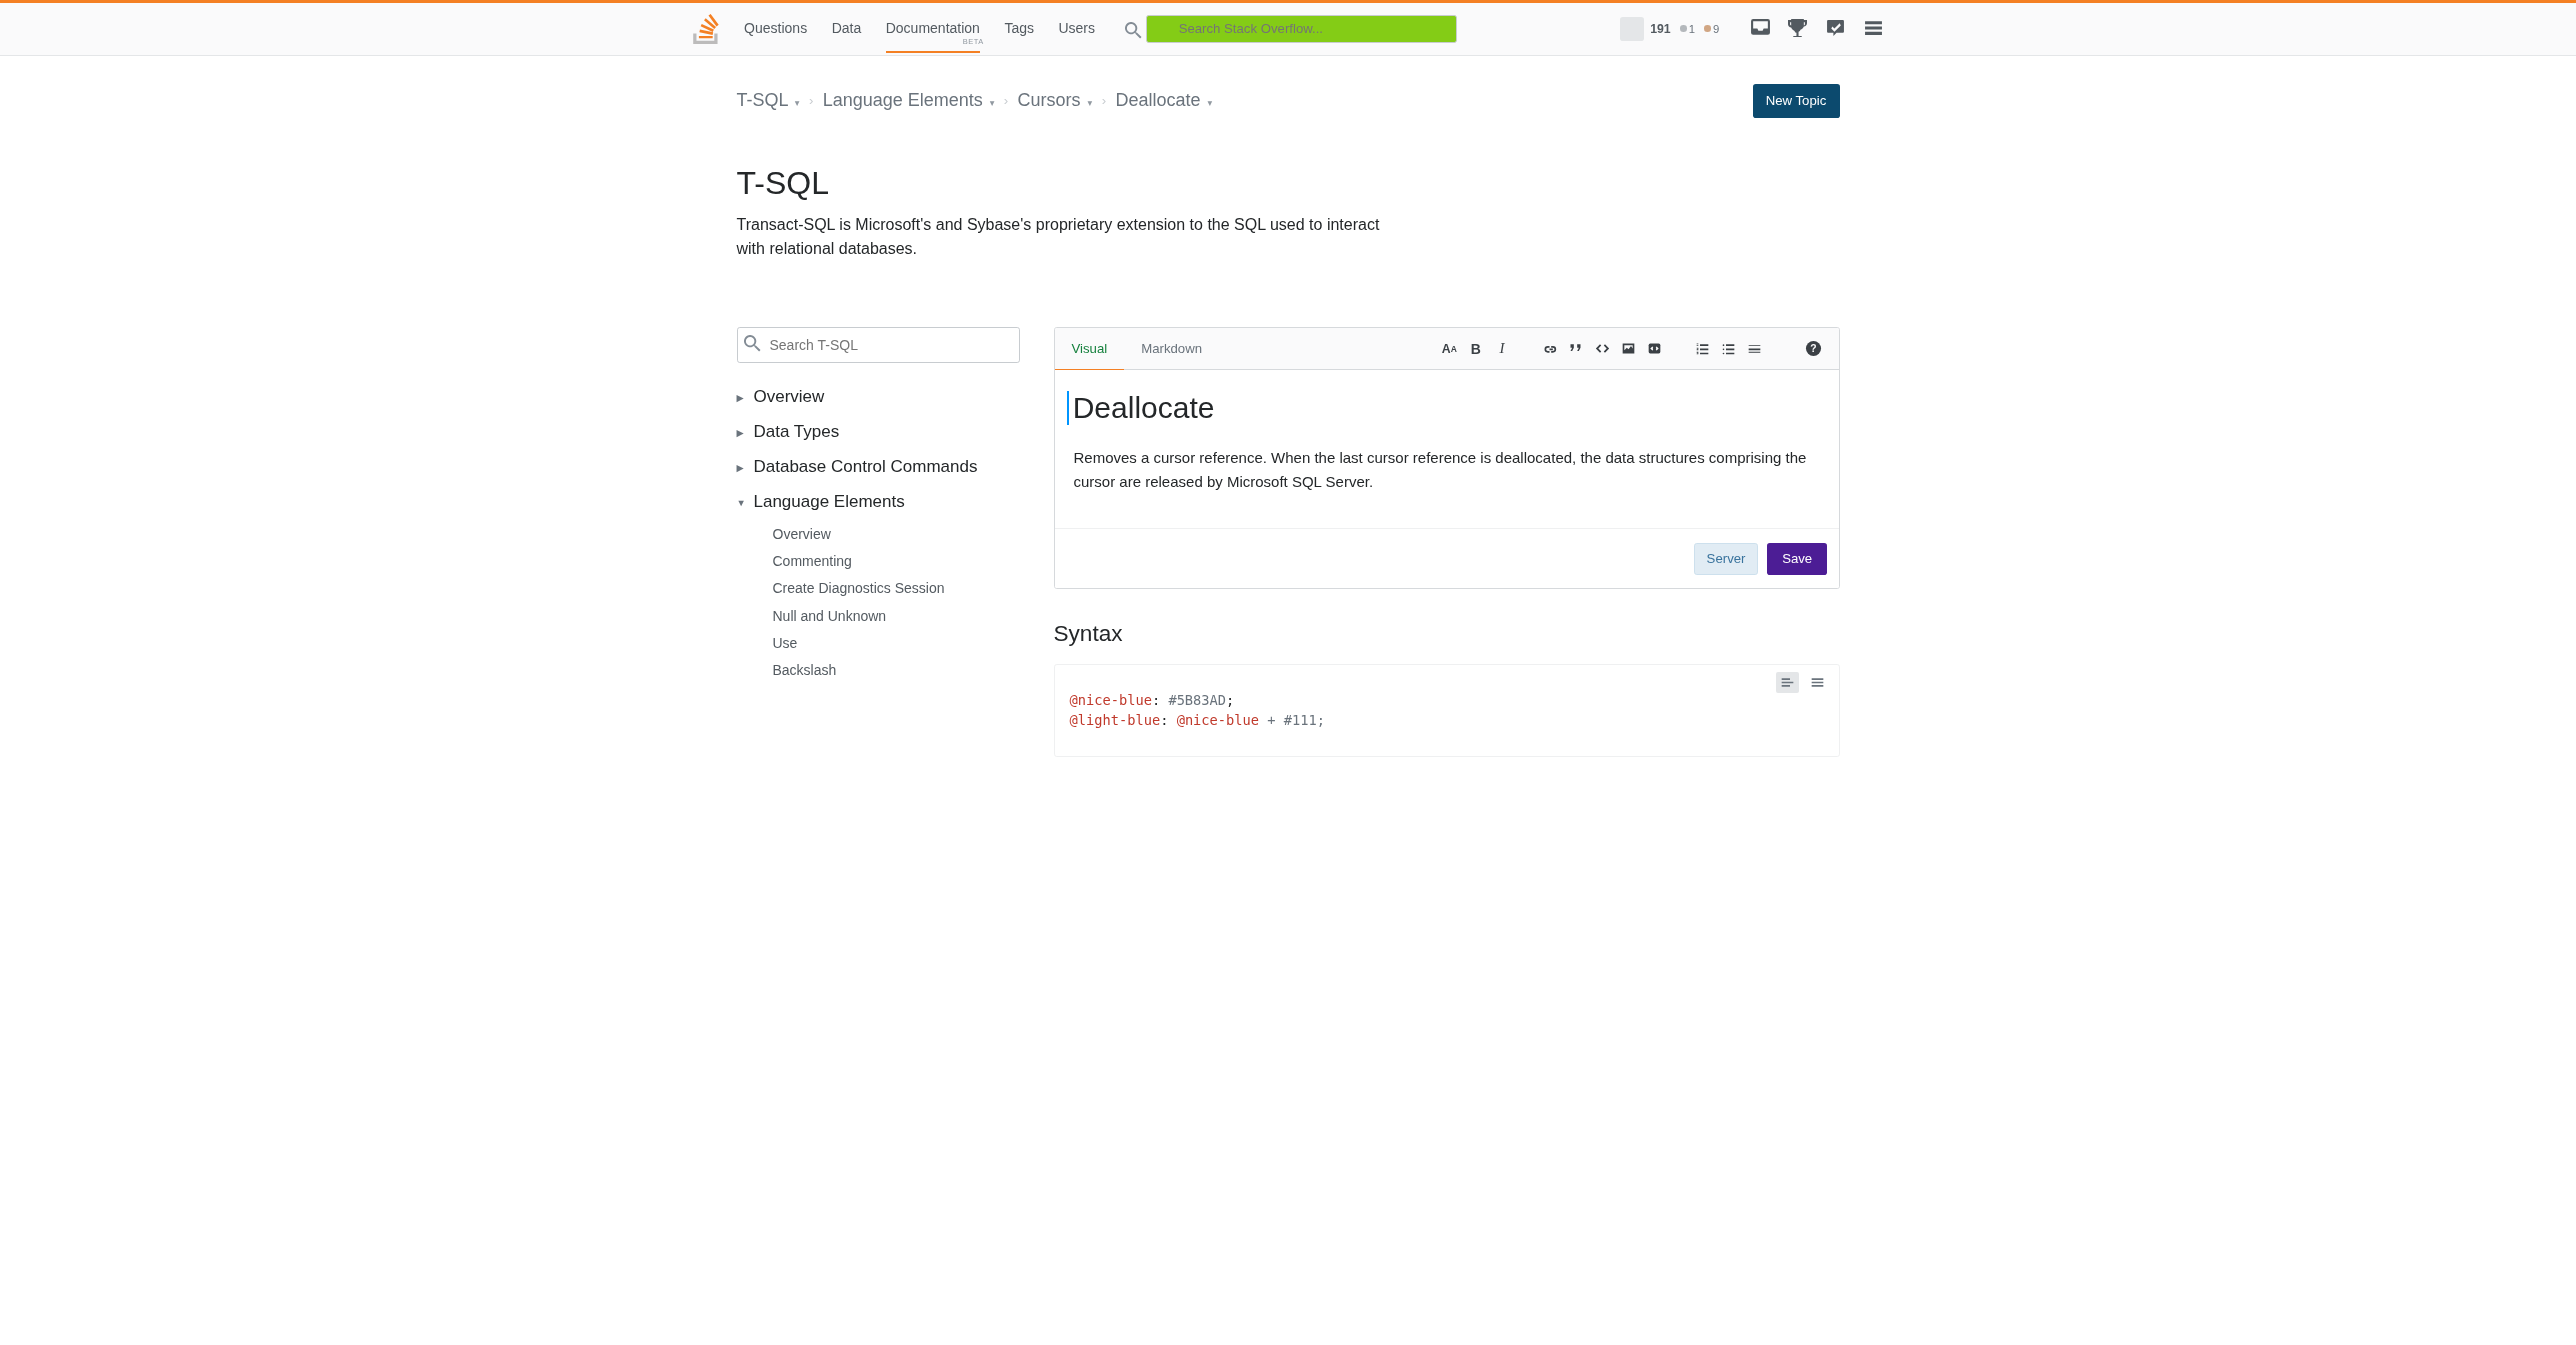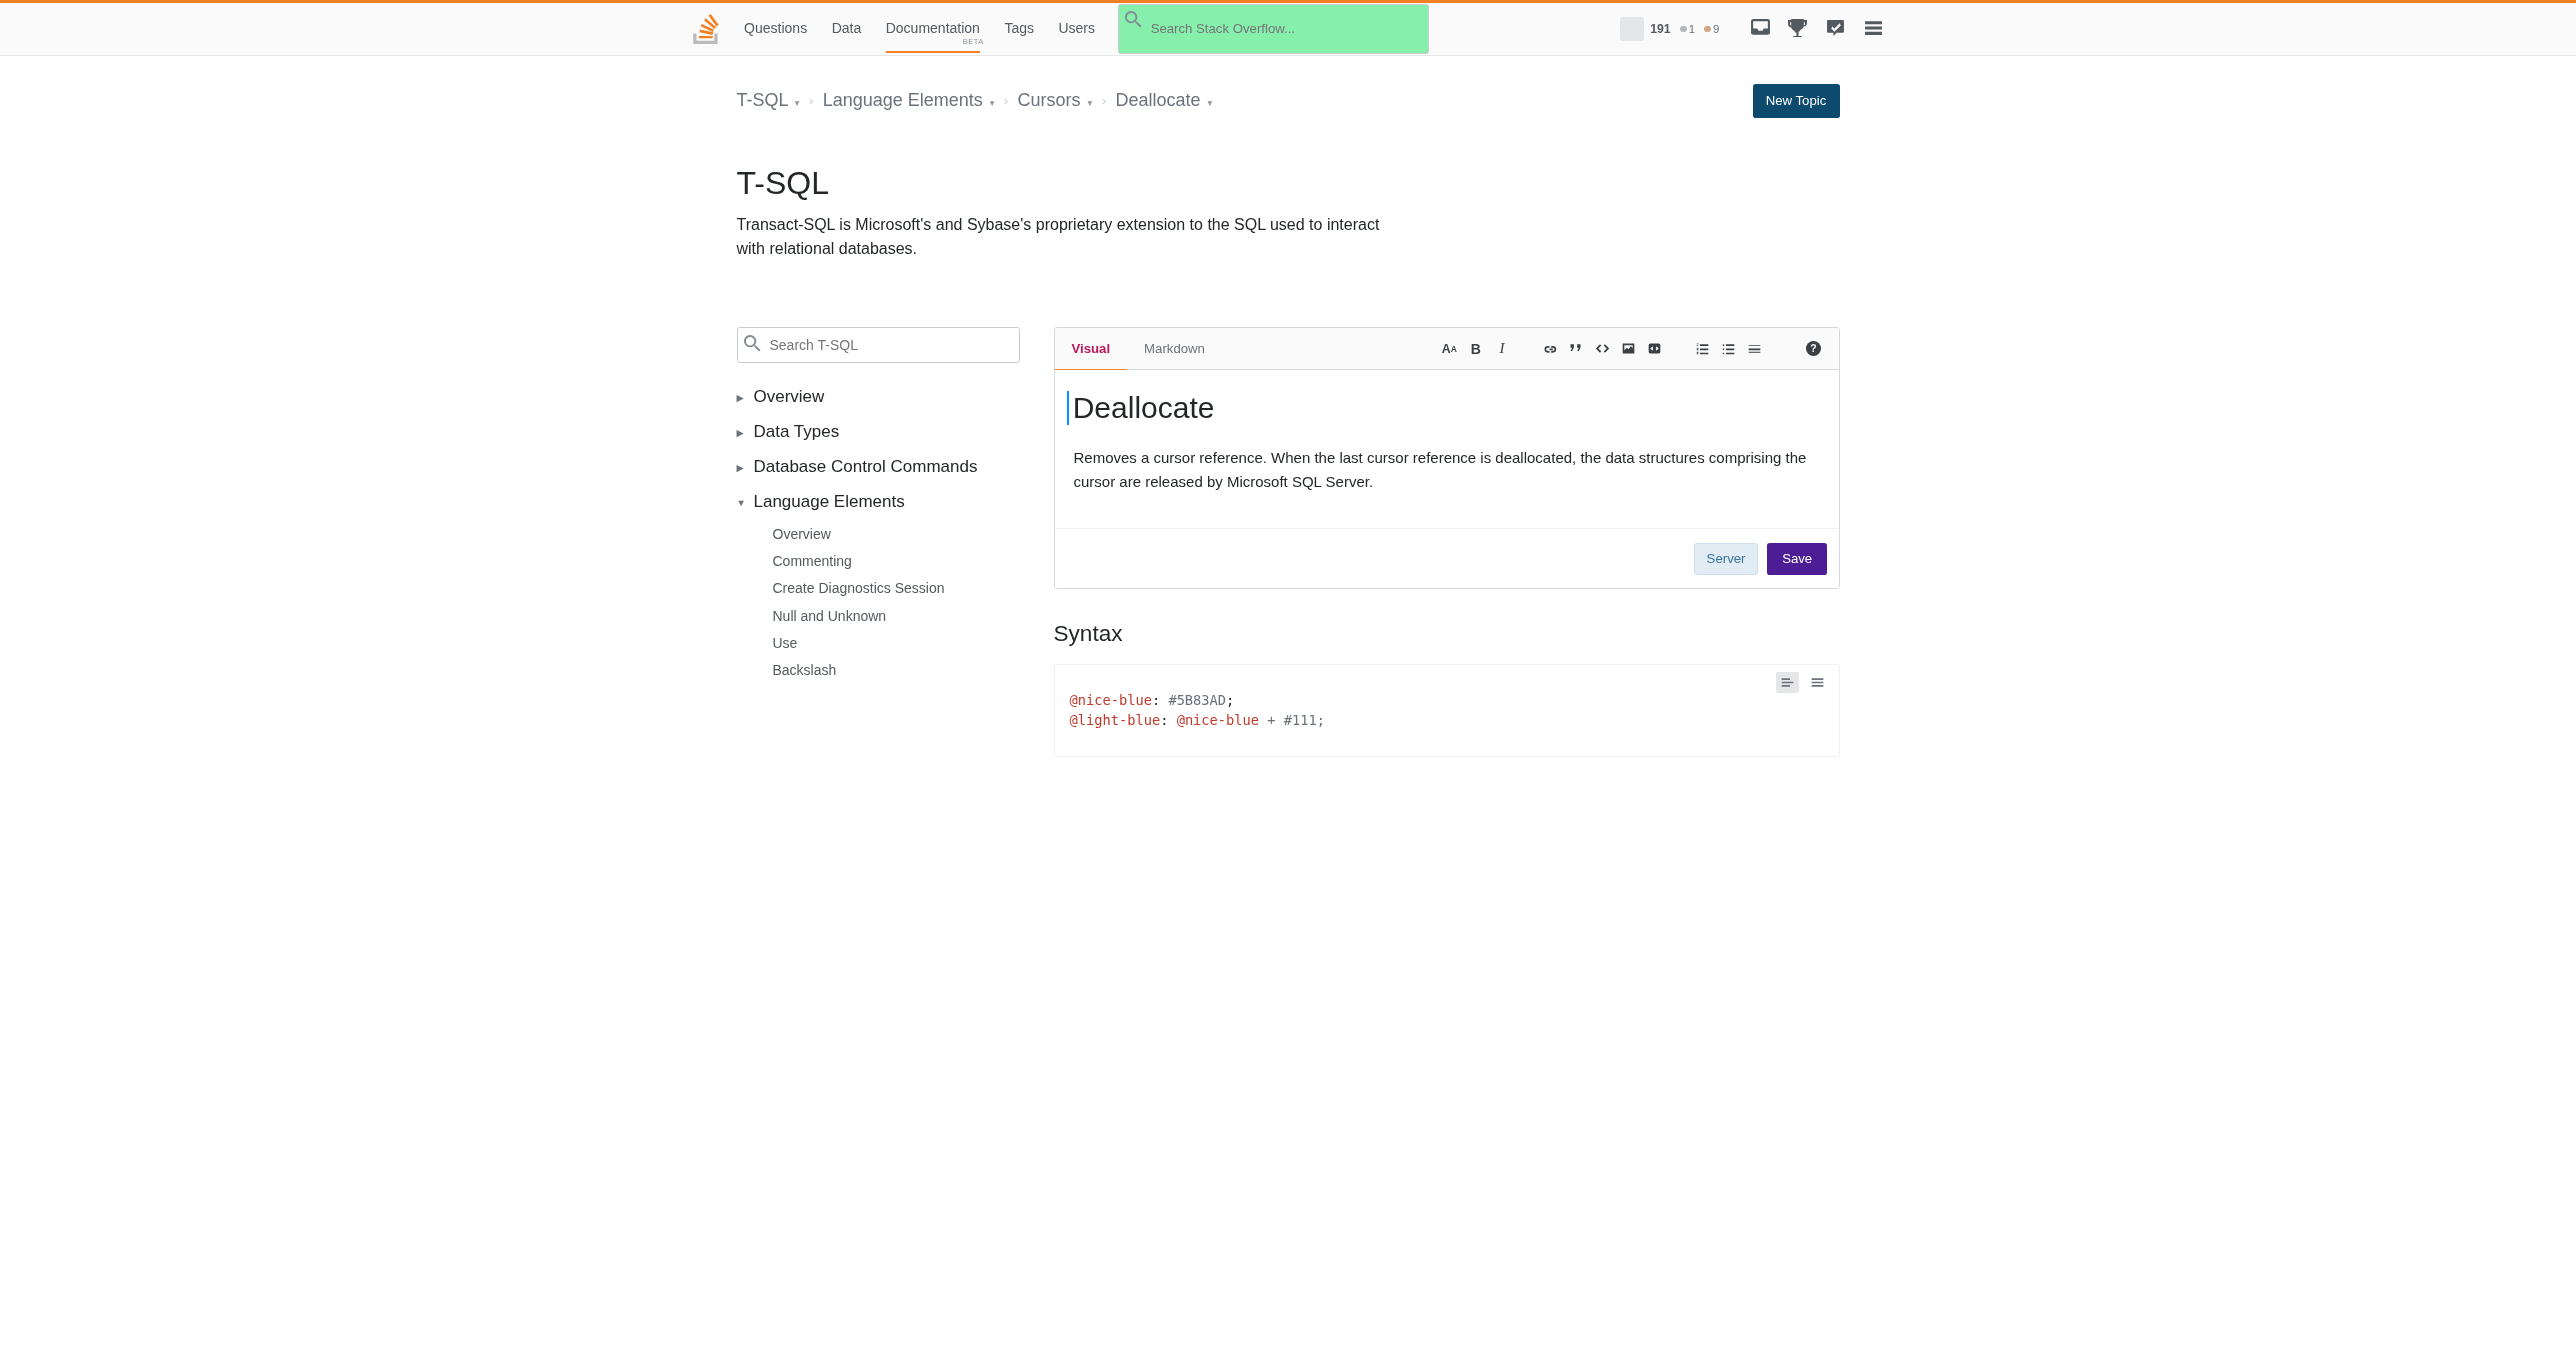--- a/index.html
+++ b/index.html
@@ -6,21 +6,21 @@
   body { font-family: -apple-system, BlinkMacSystemFont, "Segoe UI", Helvetica, Arial, sans-serif; color: #242729; background: #fff; }
   .topbar-border { height: 2.8px; background: #f48024; }
   .topbar { height: 53px; border-bottom: 0.9px solid #e4e6e8; background: #fafafb; display: flex; align-items: center; padding: 0 15px; }
   .topbar-inner { max-width: 1193px; margin: 0 auto; display: flex; align-items: center; width: 100%; gap: 11.3px; }
   .logo { width: 30px; height: 30px; display: flex; align-items: center; justify-content: center; }
   .nav { display: flex; gap: 24.5px; margin-left: 11.3px; }
   .nav a { color: #535a60; text-decoration: none; font-size: 14px; padding: 15px 0; position: relative; }
   .nav a.active { color: #535a60; border-bottom: 2.8px solid #f48024; margin-bottom: -0.9px; }
   .nav a .beta { position: absolute; bottom: 5.7px; right: -3.8px; font-size: 7.5px; color: #9199a1; letter-spacing: 0.5px; }
   .search-box { flex: 0 0 311px; margin-left: 11.3px; position: relative; }
-  .search-box input { width: 100%; height: 50px; border: 0.9px solid #c8ccd0; border-radius: 2.8px; padding: 0 9.4px 0 32px; font-size: 13.2px; background: #86efac; }
+  .search-box input { width: 100%; height: 28px; border: 0.9px solid #c8ccd0; border-radius: 2.8px; padding: 0 9.4px 0 32px; font-size: 13.2px; background: #84cc16; margin-left: 28px; }
   .search-box .sicon { position: absolute; left: 7.5px; top: 7.5px; width: 17px; height: 17px; color: #838c95; }
   .spacer { flex: 1; }
   .user-area { display: flex; align-items: center; gap: 5.7px; }
   .avatar { width: 24.5px; height: 24.5px; background: #e4e6e8; border-radius: 2.8px; }
   .rep { font-size: 12.3px; font-weight: 600; color: #535a60; }
   .badge-dot { display: inline-flex; align-items: center; font-size: 11.3px; color: #6a737c; margin-left: 3.8px; }
   .dot { width: 6.6px; height: 6.6px; border-radius: 50%; margin-right: 1.9px; }
   .dot.silver { background: #b4b8bc; }
   .dot.bronze { background: #d1a684; }
   .topbar-icons { display: flex; gap: 17px; margin-left: 19px; }
@@ -39,21 +39,21 @@
   .sidebar-search { position: relative; margin-bottom: 17px; }
   .sidebar-search input { width: 100%; height: 36px; border: 0.9px solid #c8ccd0; border-radius: 2.8px; padding: 0 9.4px 0 32px; font-size: 14px; }
   .sidebar-search .sicon { position: absolute; left: 7.5px; top: 8.5px; width: 17px; height: 17px; color: #838c95; }
   .tree-item { display: flex; align-items: center; padding: 7.5px 0; font-size: 17px; color: #242729; cursor: pointer; }
   .tree-item .tri { width: 11.3px; font-size: 9.4px; color: #6a737c; margin-right: 5.7px; }
   .sub-item { padding: 5.7px 0 5.7px 36px; font-size: 14px; color: #535a60; cursor: pointer; }
   .main { flex: 1; }
   .editor-box { border: 0.9px solid #d6d9dc; border-radius: 2.8px; overflow: hidden; }
   .editor-tabs { display: flex; align-items: center; background: #fafafb; border-bottom: 0.9px solid #d6d9dc; padding: 0 17px 0 0; }
   .etab { padding: 13.2px 17px; font-size: 13.2px; color: #6a737c; cursor: pointer; }
-  .etab.active { color: #be185d; border-bottom: 1.9px solid #f48024; margin-bottom: -0.9px; font-weight: bold; }
+  .etab.active { color: #15803d; border-bottom: 1.9px solid #f48024; margin-bottom: -0.9px; }
   .toolbar { display: flex; align-items: center; gap: 13.2px; margin-left: auto; }
   .toolbar .tgroup { display: flex; gap: 9.4px; }
   .toolbar .ti { width: 17px; height: 17px; color: #3b4045; cursor: pointer; display: flex; align-items: center; justify-content: center; }
   .toolbar .help { margin-left: 28px; }
   .editor-body { padding: 21px 19px 34px; }
   .editor-body h1 { font-size: 30px; font-weight: 400; border-left: 2.8px solid #0095ff; padding-left: 3.8px; margin-left: -6.6px; }
   .editor-body p { font-size: 15px; line-height: 1.6; margin-top: 21px; color: #242729; }
   .editor-actions { display: flex; justify-content: flex-end; gap: 9.4px; padding: 13.2px 11.3px; border-top: 0.9px solid #eff0f1; background: #fff; }
   .btn-cancel { background: #e1ecf4; color: #39739d; border: 0.9px solid #cde0ed; border-radius: 2.8px; padding: 7.5px 11.3px; font-size: 13.2px; cursor: pointer; }
   .btn-save { background: #4c1d95; color: #fff; border: none; border-radius: 2.8px; padding: 7.5px 15px; font-size: 13.2px; cursor: pointer; }

